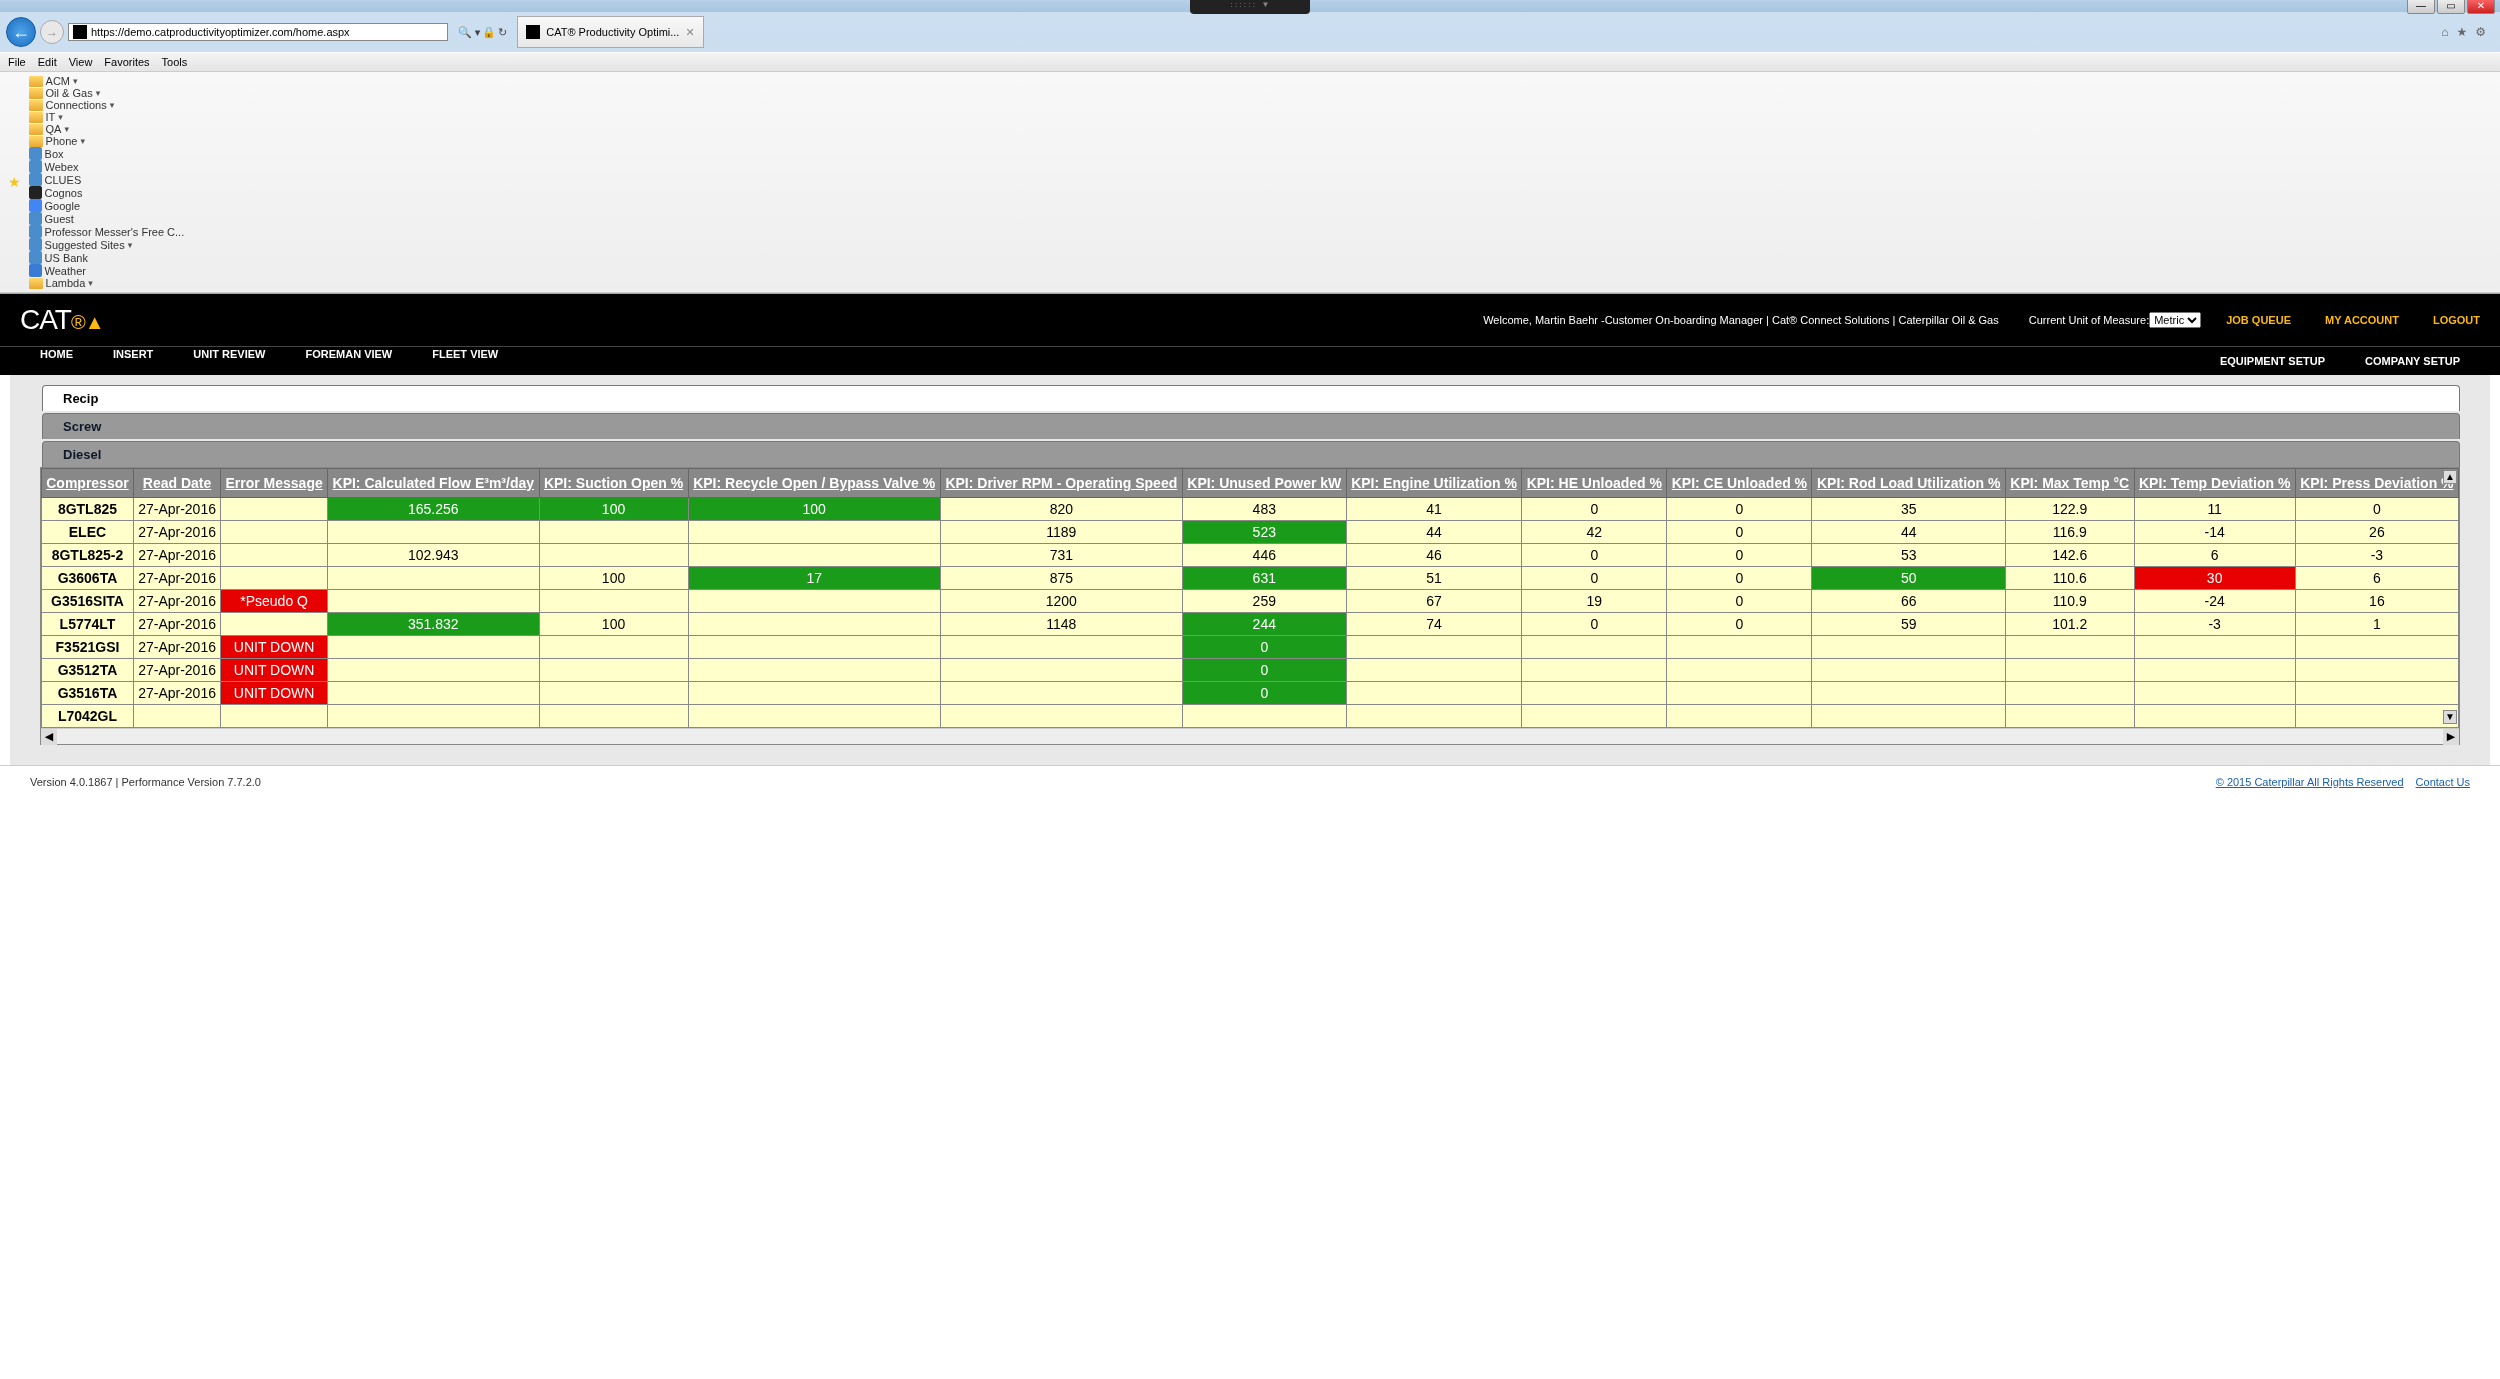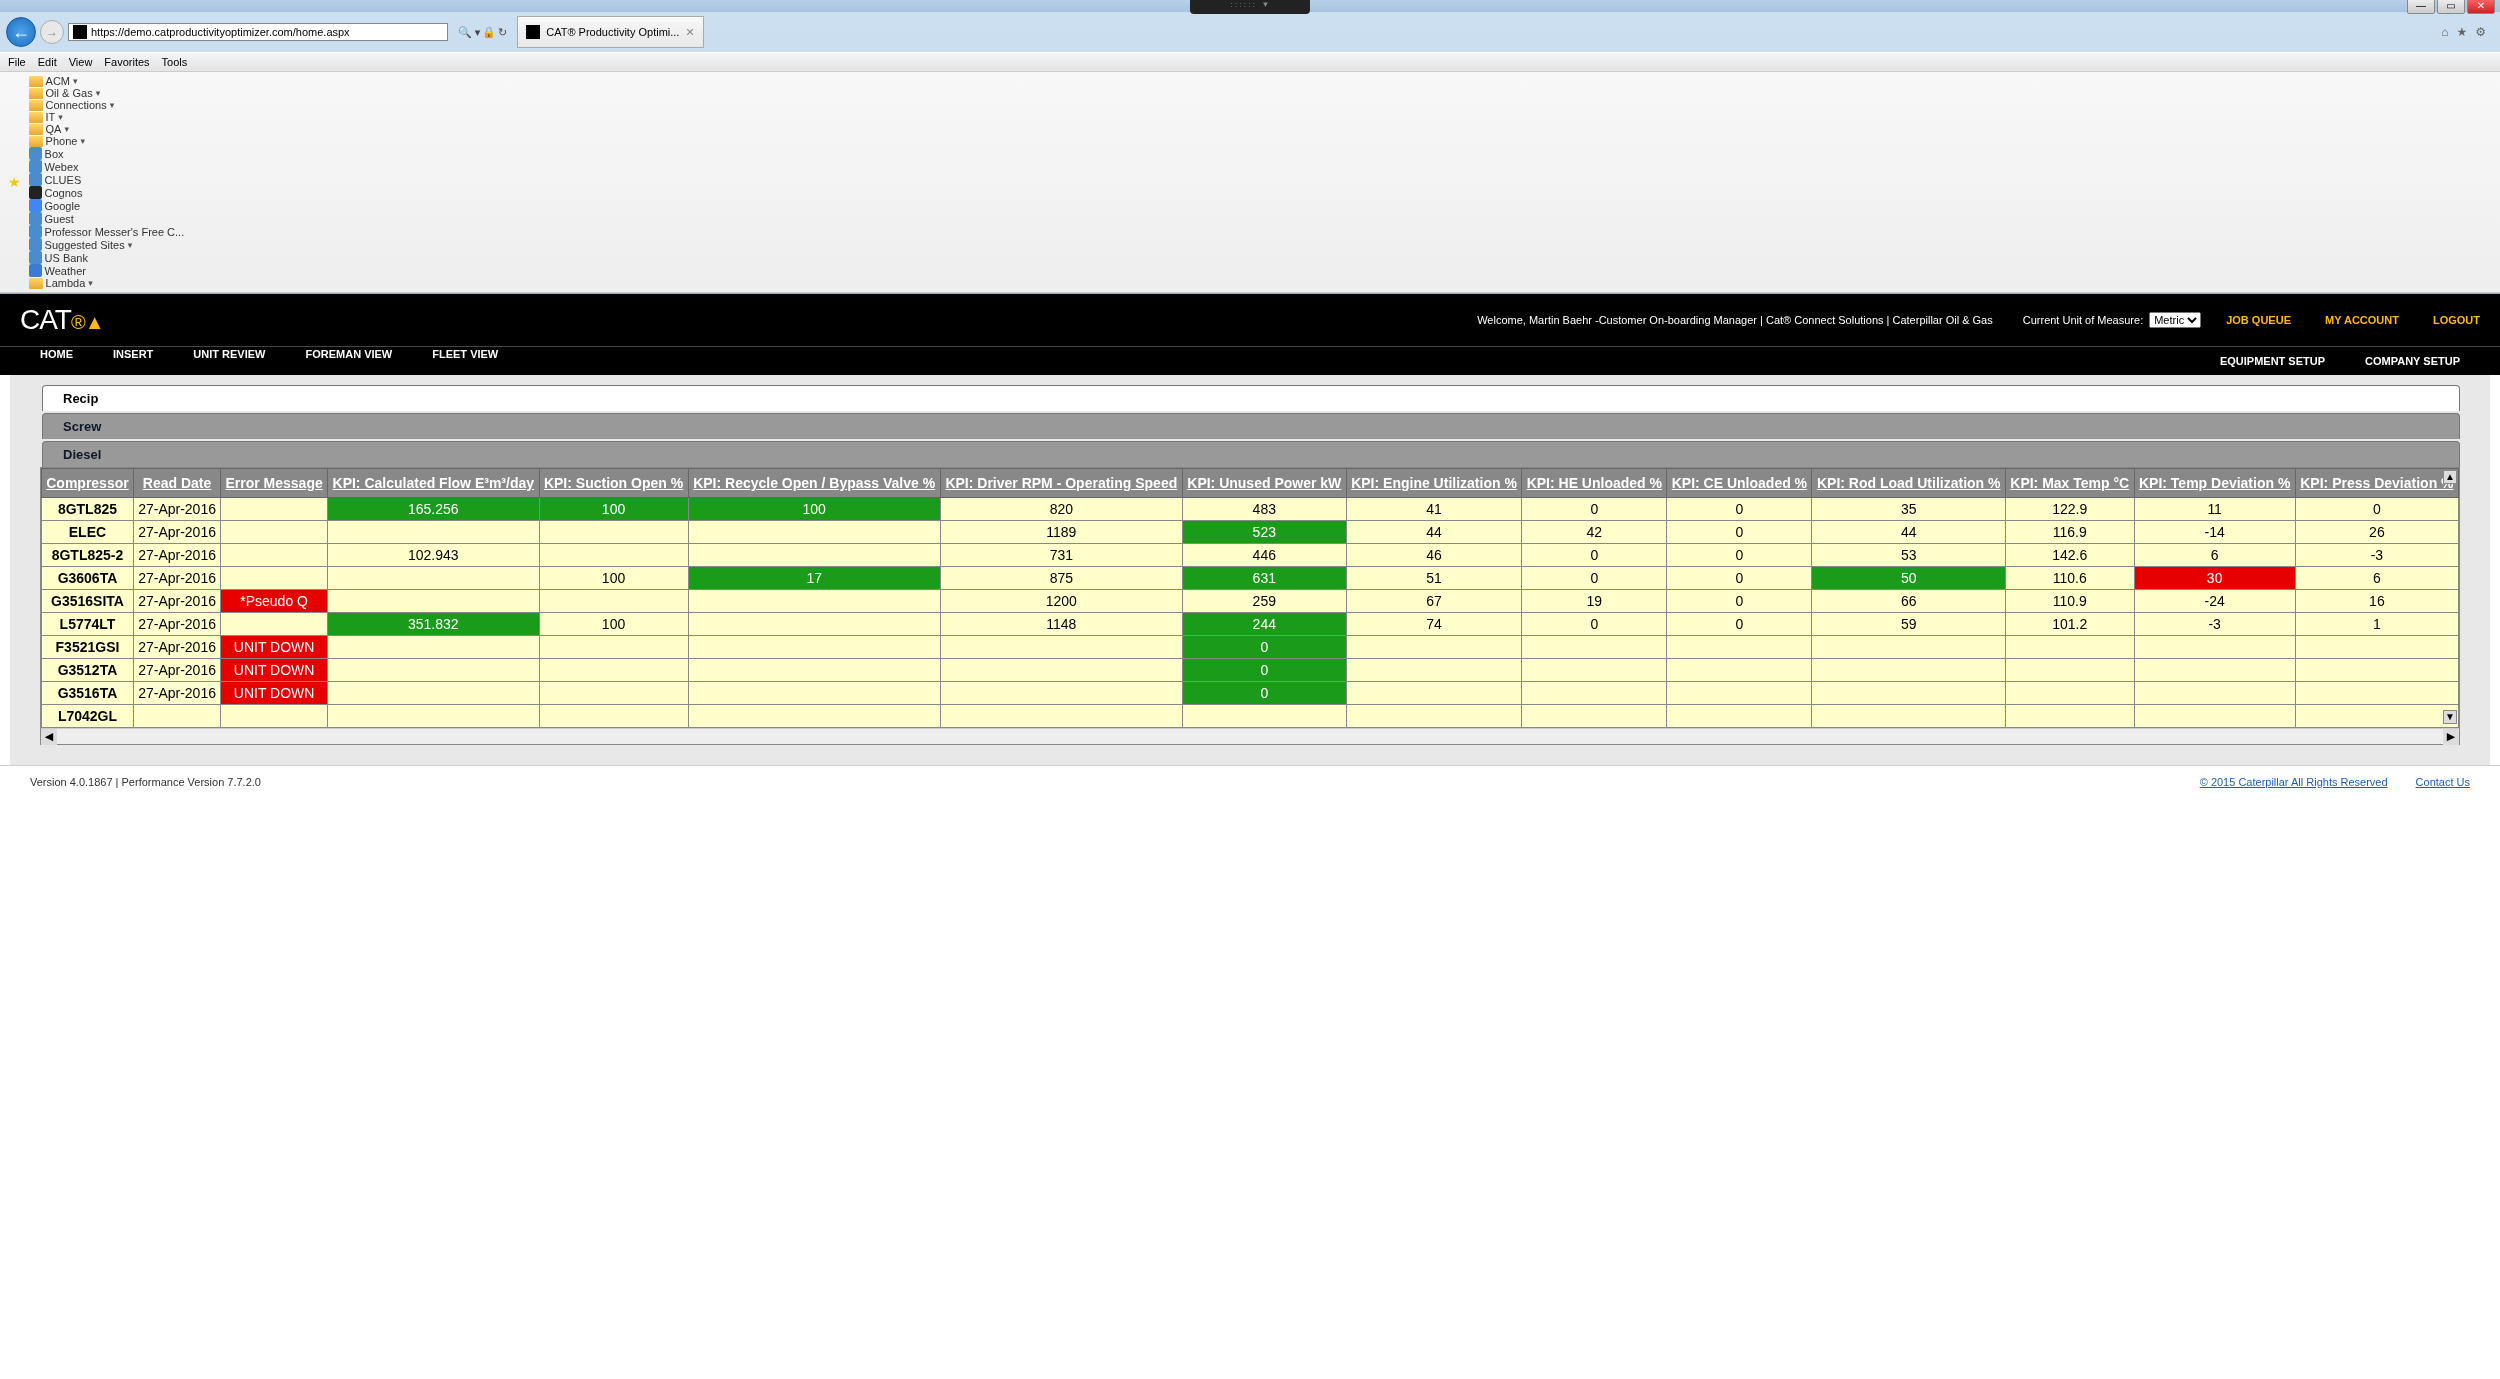--- a/index.html
+++ b/index.html
@@ -35,21 +35,21 @@
 .fav-arrow{color:#555; font-size:9px;}
 .fav-star{color:#f5c518; font-size:14px;}
 
 
 .app-header { background:#000; color:#fff; }
 .header-top { display:flex; align-items:center; padding:10px 20px; }
 .logo { font-weight:normal; font-size:28px; letter-spacing:-1px;}
 .logo .cat{color:#fff;}
 .logo .tri{color:#fdb913; font-size:20px;}
 .welcome{ margin-left:auto; font-size:11px;}
-.uom{ margin-left:30px; font-size:11px; display:flex; align-items:center; gap:6px;}
+.uom{ margin-left:30px; font-size:11px; display:flex; align-items:center; }
 .uom select{font-size:11px;}
 .header-links{ display:flex; gap:34px; margin-left:25px;}
 .header-links a{ color:#fdb913; font-size:11px; text-decoration:none; font-weight:bold;}
 .prod-opt { text-align:right; color:#fdb913; font-size:11px; font-weight:bold; padding:4px 20px; border-top:1px solid #fdb913;}
 .main-nav { display:flex; background:#000; padding:0 20px; border-top:1px solid #444;}
 .main-nav .nav-item{ color:#fff; font-size:11px; font-weight:bold; padding:8px 20px; cursor:pointer;}
 .main-nav .nav-right{margin-left:auto; display:flex;}
 
 
 .content{ background:#e8e8e8; padding:10px 30px 20px 30px; margin:0 10px;}
@@ -68,21 +68,21 @@
 
 table{ width:100%; border-collapse:collapse; font-size:14px;}
 thead th{ background:#888; color:#fff; text-align:center; padding:6px 4px; border:1px solid #666; font-weight:bold; text-decoration:underline; cursor:pointer; vertical-align:middle;}
 tbody td{ background:#ffffcc; text-align:center; padding:3px 4px; border:1px solid #888; height:20px;}
 tbody td.bold{font-weight:bold;}
 td.green{ background:#1a9c1a !important; color:#fff;}
 td.red{ background:#e60000 !important; color:#fff;}
 
 
 .page-footer{ border-top:1px solid #ccc; padding:10px 30px; display:flex; font-size:11px; color:#333;}
-.page-footer .right{margin-left:auto; display:flex; gap:28px;}
+.page-footer .right{margin-left:auto; display:flex; gap:12px;}
 .page-footer a{color:#1a5fb4; text-decoration:underline;}
 
 </style>
 </head>
 <body>
 
 <div class="browser-chrome">
   <div class="title-bar">
     <div class="black-bar">: : : : : : &nbsp; ▼</div>
     <div class="win-controls">

